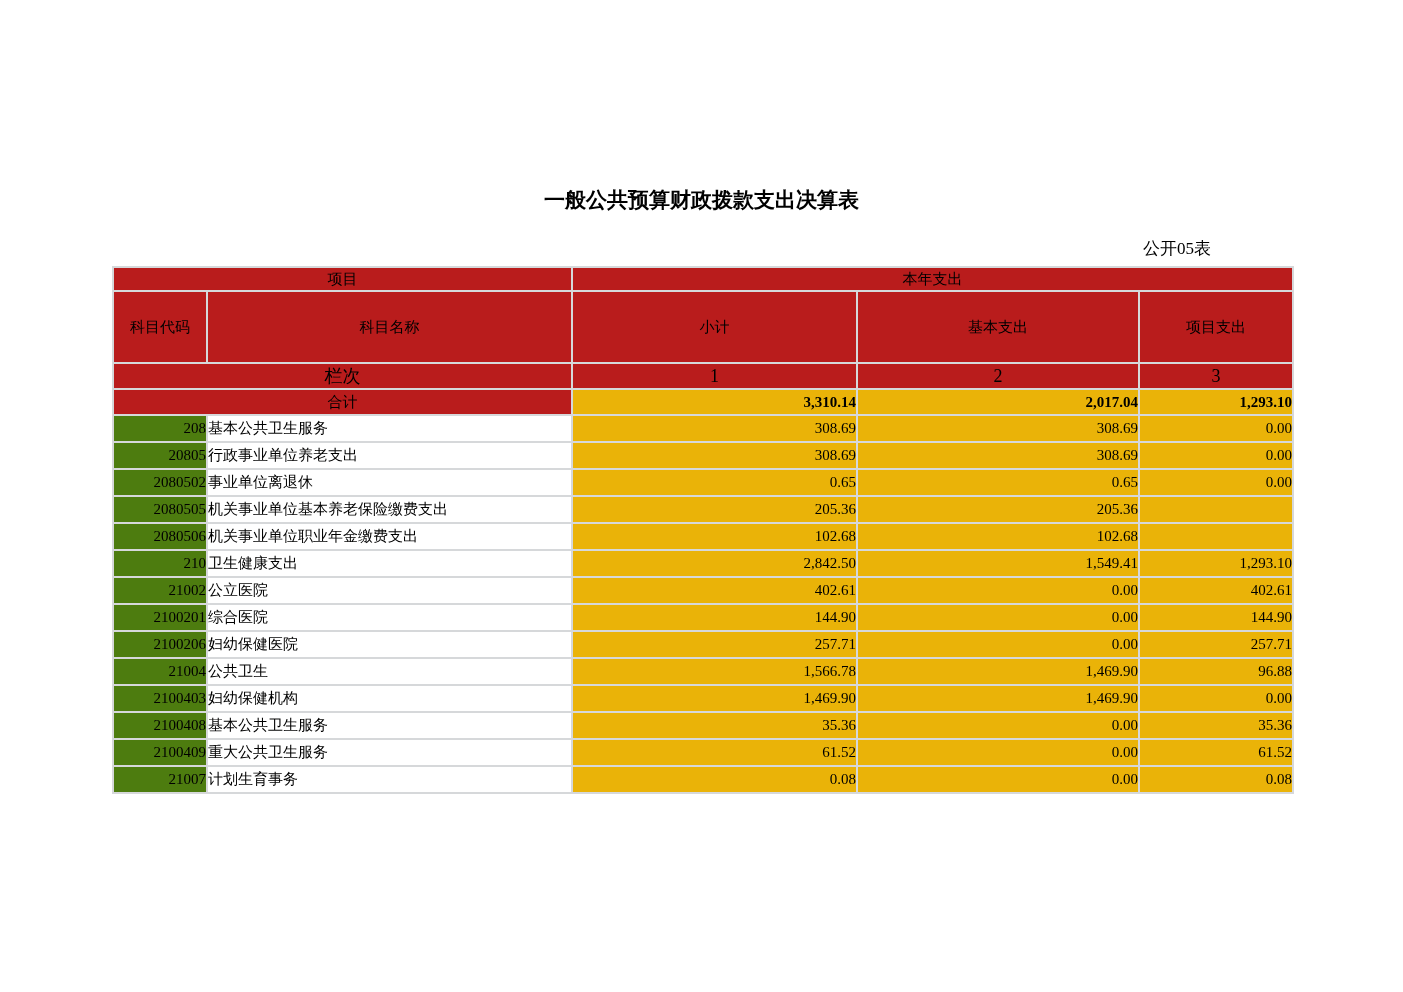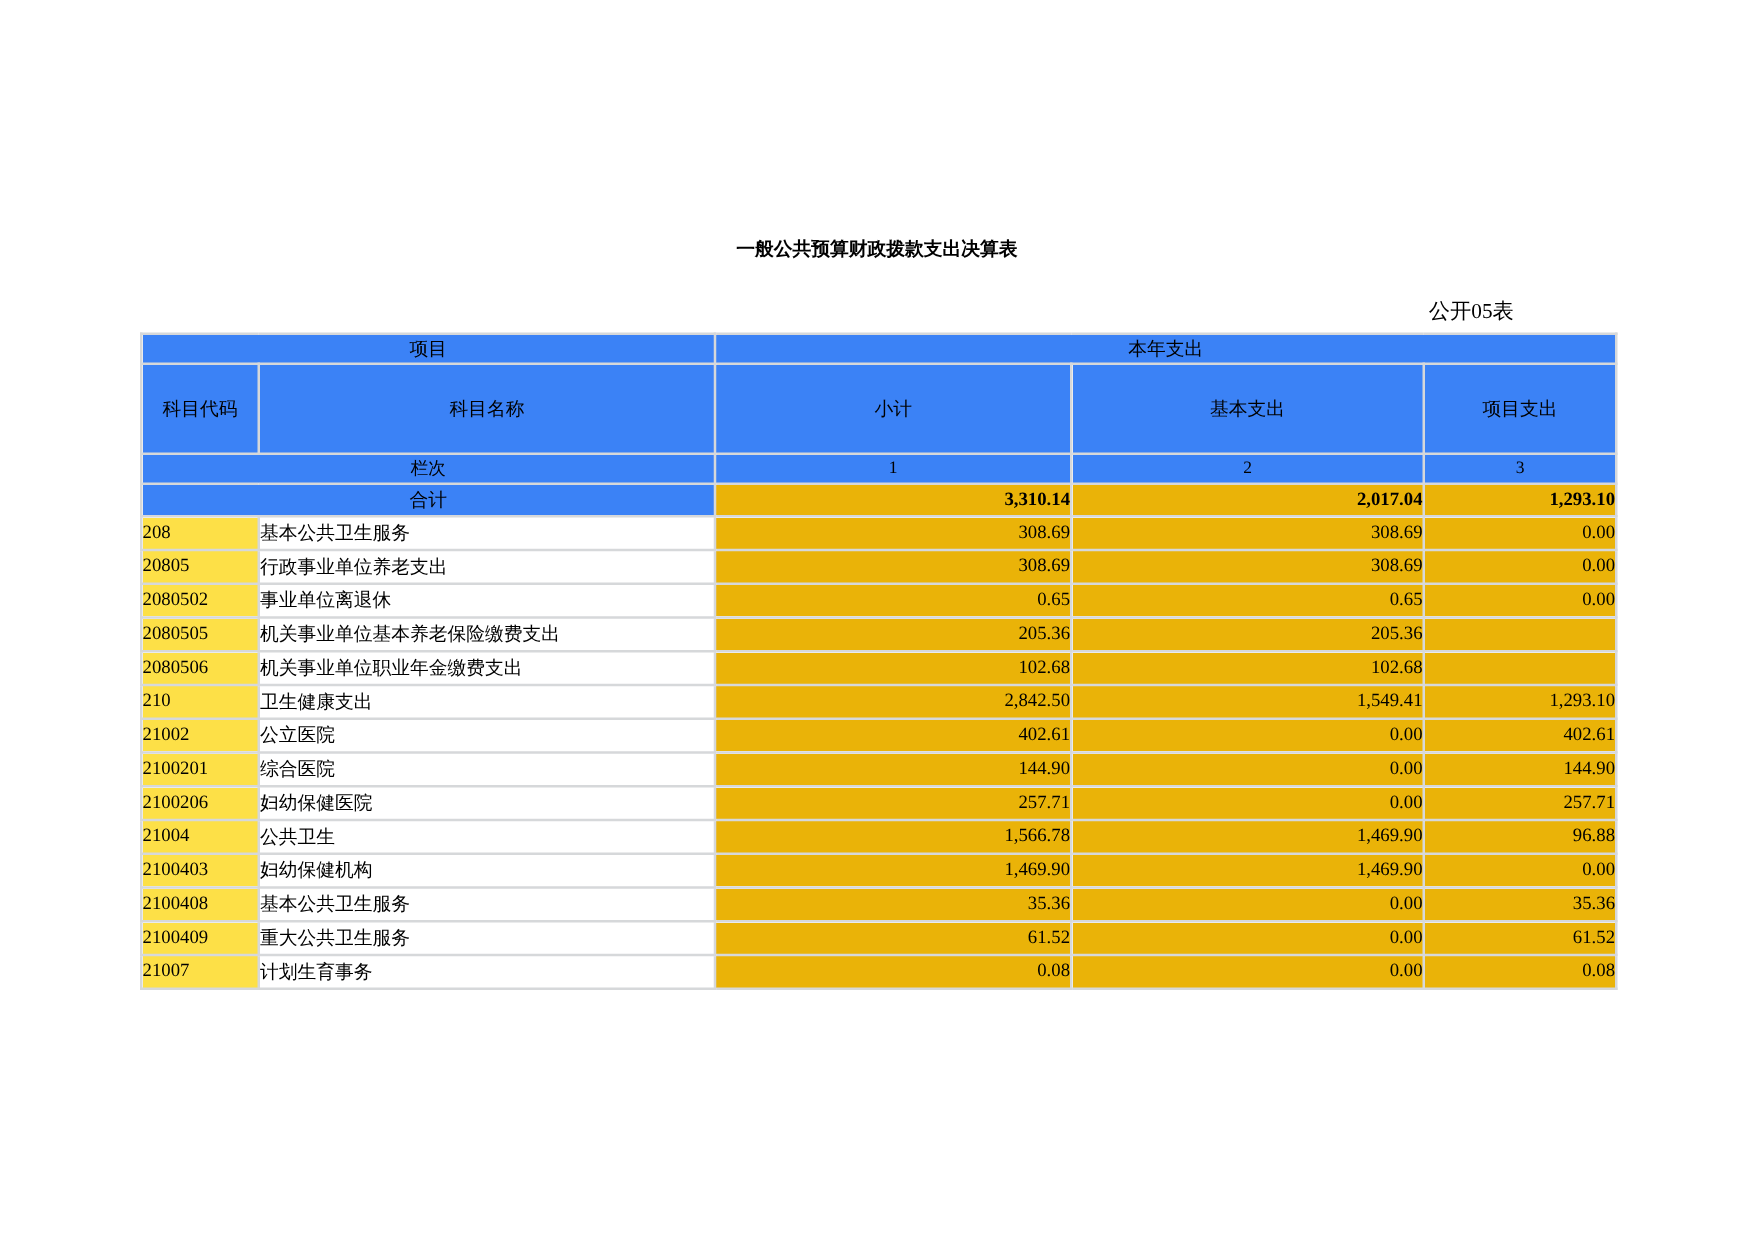--- a/index.html
+++ b/index.html
@@ -11,21 +11,21 @@
     width: 1403px;
     height: 992px;
     position: relative;
     font-family: "Liberation Serif", "DejaVu Serif", serif;
     color: #000000;
   }
   .page-title {
     margin: 186px 0 0 0;
     width: 1403px;
     text-align: center;
-    font-size: 15px;
+    font-size: 21px;
     font-weight: bold;
     line-height: 28px;
   }
   .meta-block {
     margin: 23px 0 0 1143px;
     font-size: 17px;
     line-height: 23px;
     white-space: nowrap;
   }
   table.report {
@@ -38,38 +38,38 @@
   table.report td {
     border: 2px solid #d6d8da;
     padding: 0;
     font-size: 15px;
     font-weight: normal;
     overflow: hidden;
     white-space: nowrap;
   }
   table.report thead th,
   .label-cell {
-    background: #3b82f6;
+    background: #b91c1c;
     text-align: center;
     vertical-align: middle;
   }
   tr.header-group th { height: 22px; }
   tr.header-cols th  { height: 70px; margin-top: 20px; }
-  tr.header-index th { height: 22px; font-size: 14px; }
+  tr.header-index th { height: 22px; font-size: 18px; }
   tr.total-row td    { height: 24px; }
   tbody tr.data-row td { height: 25px; }
   td.num {
     background: #eab308;
     text-align: right;
     padding-right: 8px;
   }
   tr.total-row td.num { font-weight: bold; }
   td.code {
-    background: #fde047;
-    text-align: left;
+    background: #4d7c0f;
+    text-align: right;
     padding-left: 8px;
     font-size: 14px;
   }
   td.name {
     background: #ffffff;
     text-align: left;
     padding-left: 6px;
   }
 </style>
 </head>

